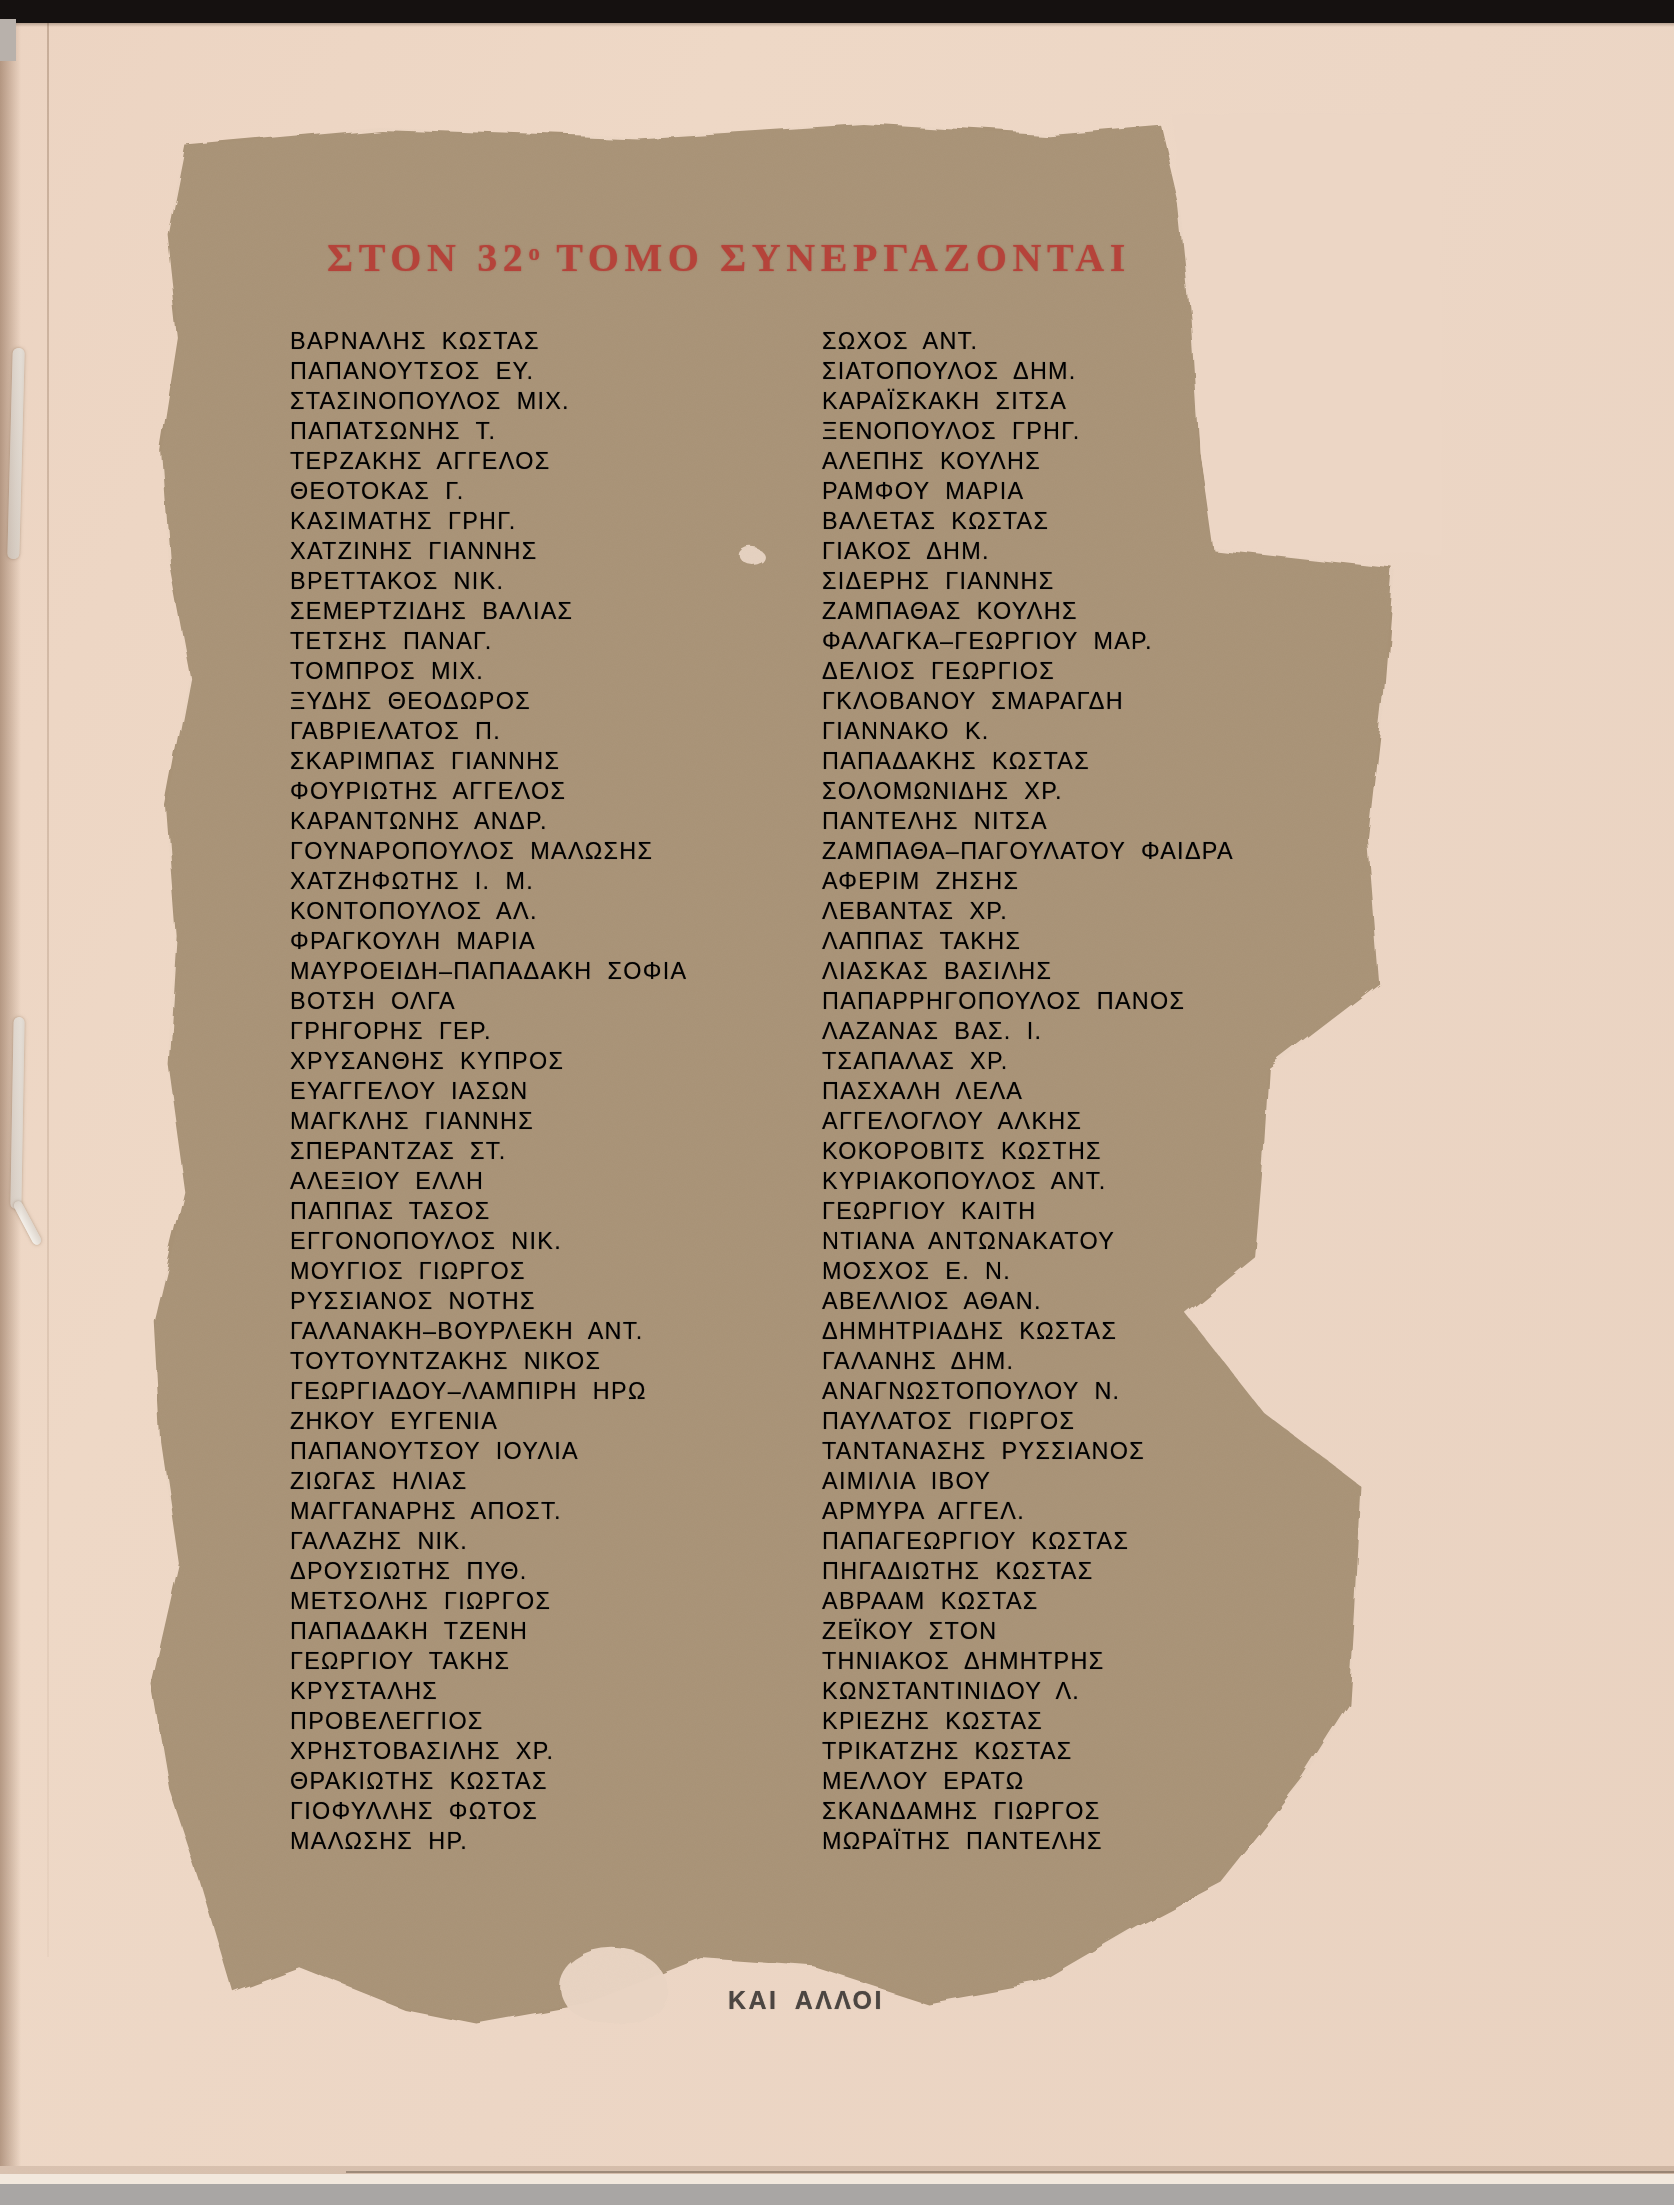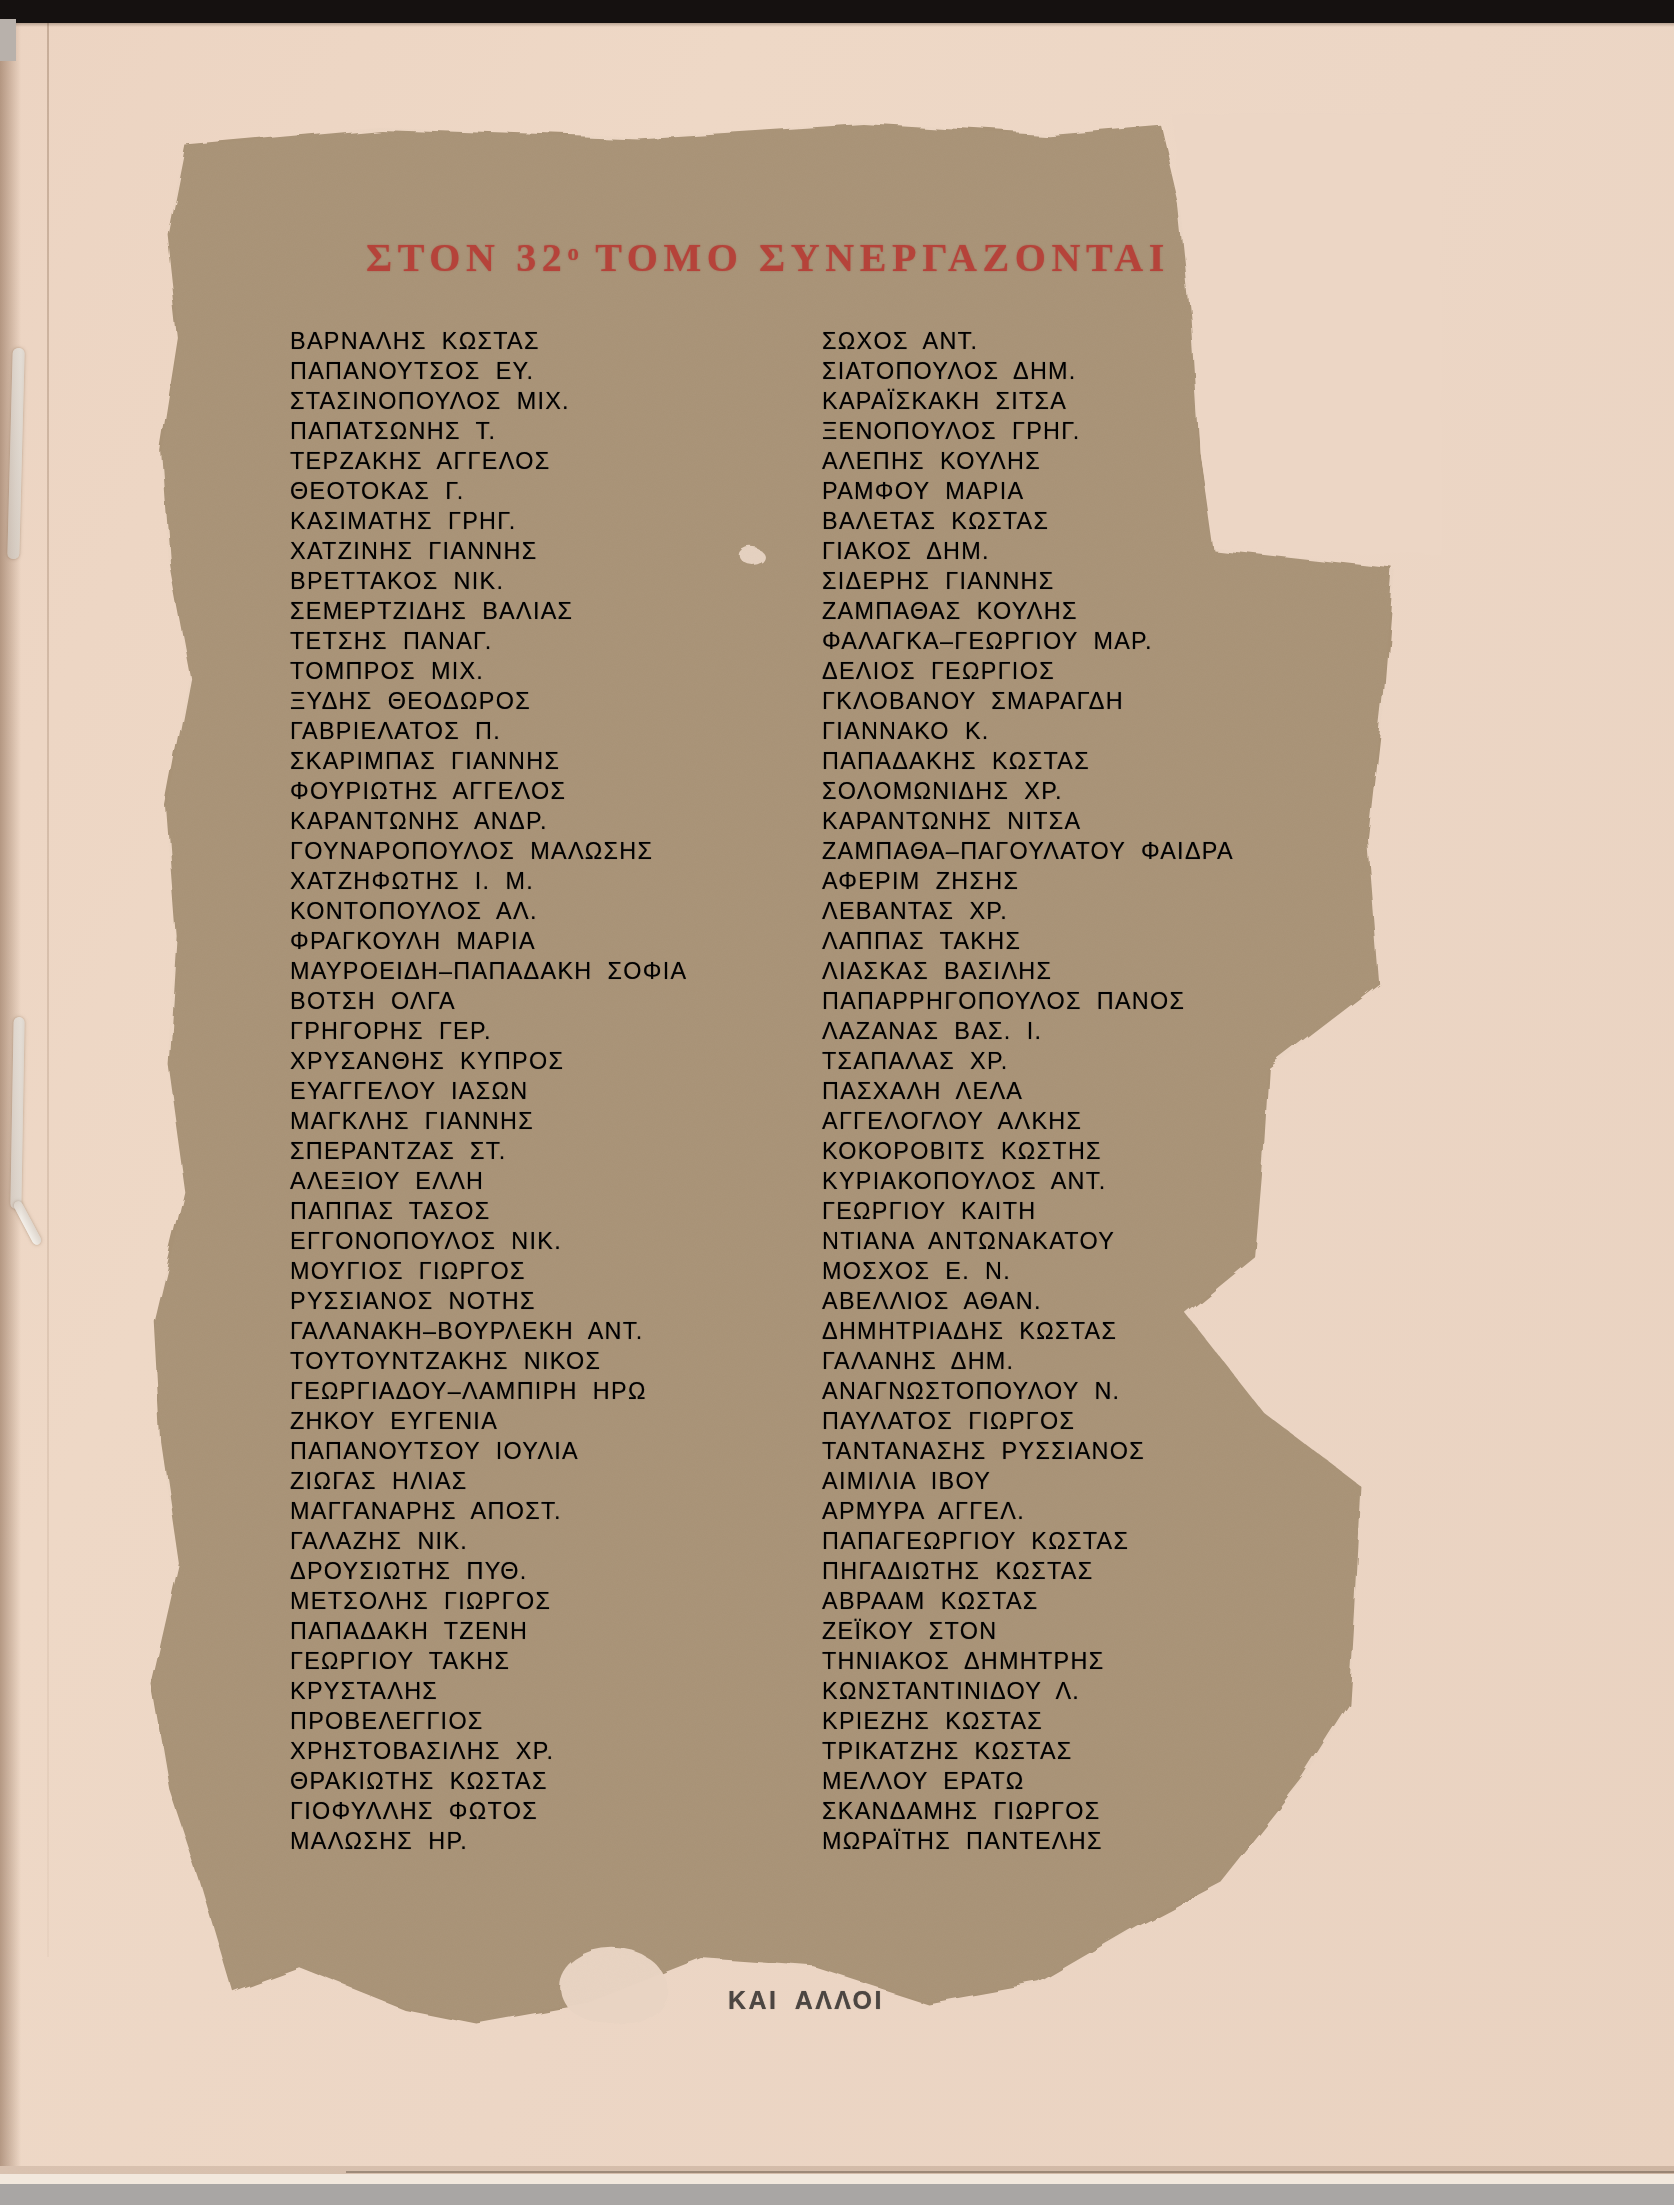--- a/index.html
+++ b/index.html
@@ -35,21 +35,20 @@
   .thread-2-tail{left:22.6px;top:1199px;width:8.9px;height:48px;transform:rotate(-28deg);}
 
   .blob-wrap{position:absolute;left:137px;top:113px;width:1305px;height:1918px;z-index:2;}
 
   .title{
     position:absolute;left:0;top:234px;width:1458px;text-align:center;z-index:3;
     font-family:"Liberation Serif",serif;font-size:40px;font-weight:bold;
     letter-spacing:5.6px;color:#b5433a;
     text-shadow:0 0 1.6px rgba(160,50,40,.55);
     white-space:nowrap;
-    padding-left:39px;
   }
   .title sup{font-size:22.6px;vertical-align:11.3px;letter-spacing:1.6px;}
 
   .col{
     position:absolute;top:326px;z-index:3;
     font-size:23.4px;line-height:30px;
     letter-spacing:1.3px;word-spacing:7.3px;
     color:#000000;text-shadow:0 0 0.8px rgba(55,46,42,.65);
     white-space:nowrap;
   }
@@ -180,21 +179,21 @@
     <div class="row">ΒΑΛΕΤΑΣ ΚΩΣΤΑΣ</div>
     <div class="row">ΓΙΑΚΟΣ ΔΗΜ.</div>
     <div class="row">ΣΙΔΕΡΗΣ ΓΙΑΝΝΗΣ</div>
     <div class="row">ΖΑΜΠΑΘΑΣ ΚΟΥΛΗΣ</div>
     <div class="row">ΦΑΛΑΓΚΑ–ΓΕΩΡΓΙΟΥ ΜΑΡ.</div>
     <div class="row">ΔΕΛΙΟΣ ΓΕΩΡΓΙΟΣ</div>
     <div class="row">ΓΚΛΟΒΑΝΟΥ ΣΜΑΡΑΓΔΗ</div>
     <div class="row">ΓΙΑΝΝΑΚΟ Κ.</div>
     <div class="row">ΠΑΠΑΔΑΚΗΣ ΚΩΣΤΑΣ</div>
     <div class="row">ΣΟΛΟΜΩΝΙΔΗΣ ΧΡ.</div>
-    <div class="row">ΚΑΡΑΝΤΩΝΗΣ ΝΙΤΣΑ</div>
+    <div class="row">ΠΑΝΤΕΛΗΣ ΝΙΤΣΑ</div>
     <div class="row">ΖΑΜΠΑΘΑ–ΠΑΓΟΥΛΑΤΟΥ ΦΑΙΔΡΑ</div>
     <div class="row">ΑΦΕΡΙΜ ΖΗΣΗΣ</div>
     <div class="row">ΛΕΒΑΝΤΑΣ ΧΡ.</div>
     <div class="row">ΛΑΠΠΑΣ ΤΑΚΗΣ</div>
     <div class="row">ΛΙΑΣΚΑΣ ΒΑΣΙΛΗΣ</div>
     <div class="row">ΠΑΠΑΡΡΗΓΟΠΟΥΛΟΣ ΠΑΝΟΣ</div>
     <div class="row">ΛΑΖΑΝΑΣ ΒΑΣ. Ι.</div>
     <div class="row">ΤΣΑΠΑΛΑΣ ΧΡ.</div>
     <div class="row">ΠΑΣΧΑΛΗ ΛΕΛΑ</div>
     <div class="row">ΑΓΓΕΛΟΓΛΟΥ ΑΛΚΗΣ</div>

